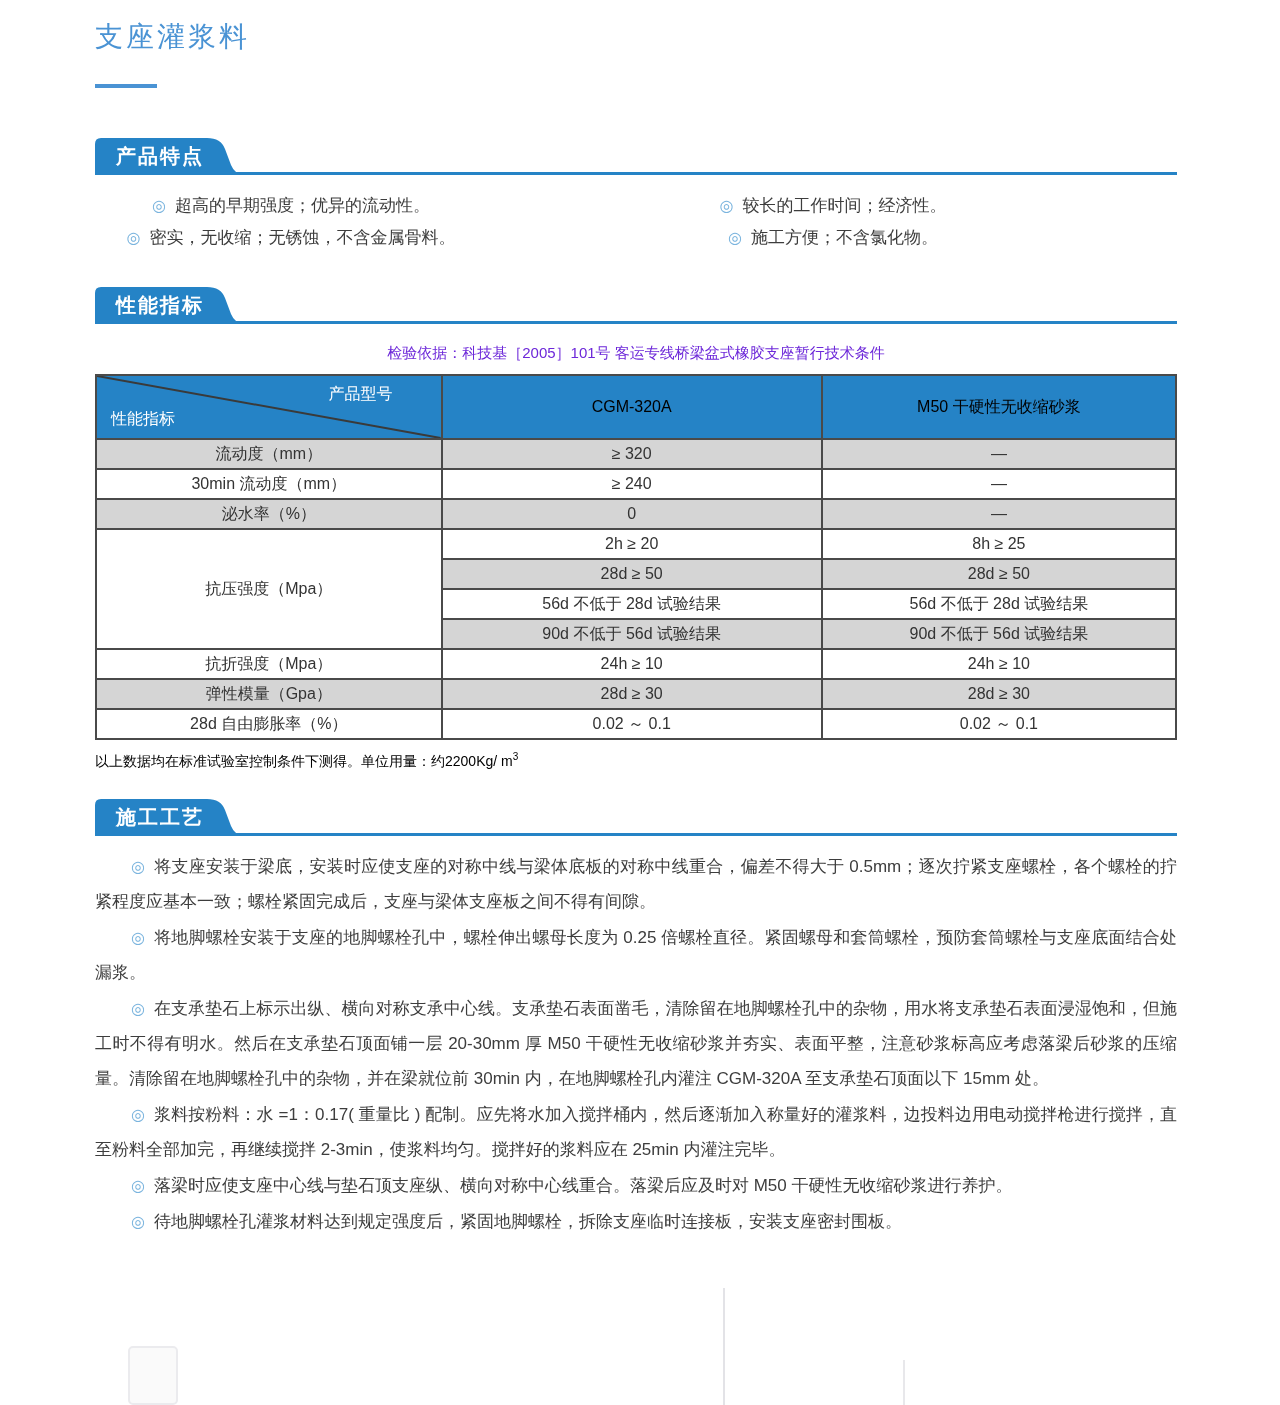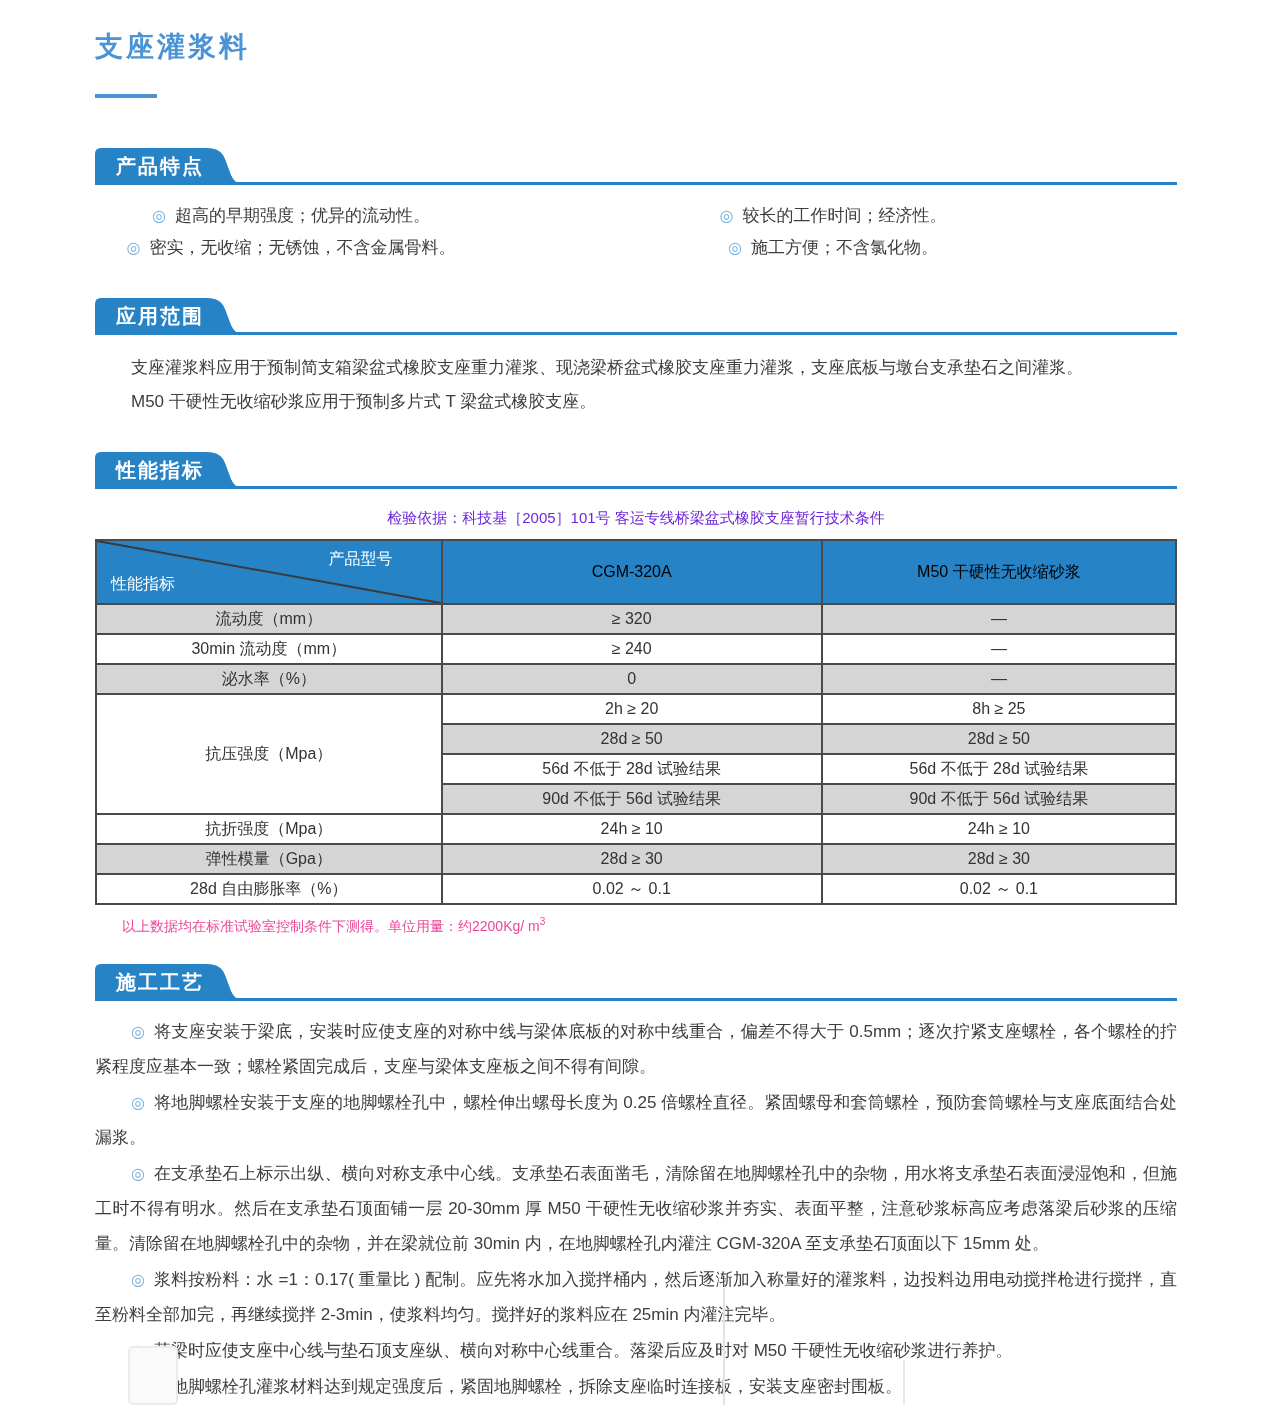--- a/index.html
+++ b/index.html
@@ -12,21 +12,21 @@
   *{margin:0;padding:0;box-sizing:border-box;}
   html,body{background:#ffffff;}
   body{
     width:1280px;height:1405px;position:relative;overflow:hidden;
     font-family:"Liberation Sans","DejaVu Sans",sans-serif;
     color:var(--text);
   }
   .page{position:absolute;left:95px;top:0;width:1082px;}
 
   
-  .doc-title{font-size:28px;font-weight:700;color:var(--title-blue);letter-spacing:3px;padding-top:28px;}
+  .doc-title{font-size:28px;font-weight:400;color:var(--title-blue);letter-spacing:3px;padding-top:18px;}
   .title-rule{width:62px;height:4px;background:var(--title-blue);margin-top:28px;}
 
   
   .sec-head{position:relative;height:37px;}
   .sec-rule{position:absolute;left:0;right:0;bottom:0;height:3px;background:var(--accent);}
   .tab{position:absolute;left:0;top:0;width:156px;height:37px;text-align:right;}
   .tab svg{position:absolute;left:0;top:0;width:100%;height:100%;fill:var(--accent);}
   .tab-label{position:absolute;left:21px;top:0;line-height:36px;color:#fff;font-size:20px;font-weight:700;letter-spacing:2px;}
 
   .mt-features{margin-top:50px;}
@@ -49,21 +49,21 @@
   table.perf{width:100%;border-collapse:collapse;table-layout:fixed;}
   table.perf col.c1{width:32%;} table.perf col.c2{width:35.2%;} table.perf col.c3{width:32.8%;}
   table.perf td,table.perf th{border:2px solid var(--border);text-align:center;font-size:16px;font-weight:400;color:#333;height:30px;padding:0 4px;}
   table.perf th.colhead{background:var(--accent);color:#000000;height:64px;font-size:16px;}
   table.perf th.corner{background:var(--accent);position:relative;height:64px;padding:0;}
   .corner svg{position:absolute;left:0;top:0;width:100%;height:100%;}
   .corner .c-top{position:absolute;top:8px;right:48px;color:#ffffff;font-size:16px;}
   .corner .c-bottom{position:absolute;bottom:8px;left:14px;color:#fff;font-size:16px;}
   table.perf td.shade{background:var(--shade);}
   table.perf td.lbl{font-size:16px;}
-  .tbl-footnote{font-size:14px;color:#ec4899;margin-top:11px;margin-left:27px;}
+  .tbl-footnote{font-size:14px;color:#000000;margin-top:11px;}
   .tbl-footnote sup{font-size:10px;}
 
   
   .construction-text{margin-top:13px;}
   .construction-text p{text-indent:36px;line-height:35px;font-size:17px;text-align:justify;margin-bottom:1px;}
 
   
   .ghost{position:absolute;pointer-events:none;}
   .ghost-v1{left:723px;top:1288px;width:2px;height:117px;background:#e3e3e7;}
   .ghost-v2{left:903px;top:1360px;width:2px;height:45px;background:#e8e8eb;}
@@ -92,35 +92,20 @@
           <p class="bullet-line"><span class="bullet">◎</span><span>超高的早期强度；优异的流动性。</span></p>
           <p class="bullet-line"><span class="bullet">◎</span><span>密实，无收缩；无锈蚀，不含金属骨料。</span></p>
         </div>
         <div class="feature-col">
           <p class="bullet-line"><span class="bullet">◎</span><span>较长的工作时间；经济性。</span></p>
           <p class="bullet-line"><span class="bullet">◎</span><span>施工方便；不含氯化物。</span></p>
         </div>
       </div>
   </section>
 
-  <section>
-    <div class="sec-head mt-application">
-      <div class="sec-rule"></div>
-      <div class="tab">
-        <svg viewBox="0 0 156 37" preserveAspectRatio="none" aria-hidden="true">
-            <path d="M0,6 Q0,0 6,0 L112,0 Q126,0 130,11 L136,27 Q140,37 150,37 L0,37 Z"></path>
-          </svg>
-        <span class="tab-label">应用范围</span>
-      </div>
-    </div>
-    <div class="app-text">
-        <p>支座灌浆料应用于预制简支箱梁盆式橡胶支座重力灌浆、现浇梁桥盆式橡胶支座重力灌浆，支座底板与墩台支承垫石之间灌浆。</p>
-        <p>M50 干硬性无收缩砂浆应用于预制多片式 T 梁盆式橡胶支座。</p>
-      </div>
-  </section>
 
   <section>
     <div class="sec-head mt-performance">
       <div class="sec-rule"></div>
       <div class="tab">
         <svg viewBox="0 0 156 37" preserveAspectRatio="none" aria-hidden="true">
             <path d="M0,6 Q0,0 6,0 L112,0 Q126,0 130,11 L136,27 Q140,37 150,37 L0,37 Z"></path>
           </svg>
         <span class="tab-label">性能指标</span>
       </div>

